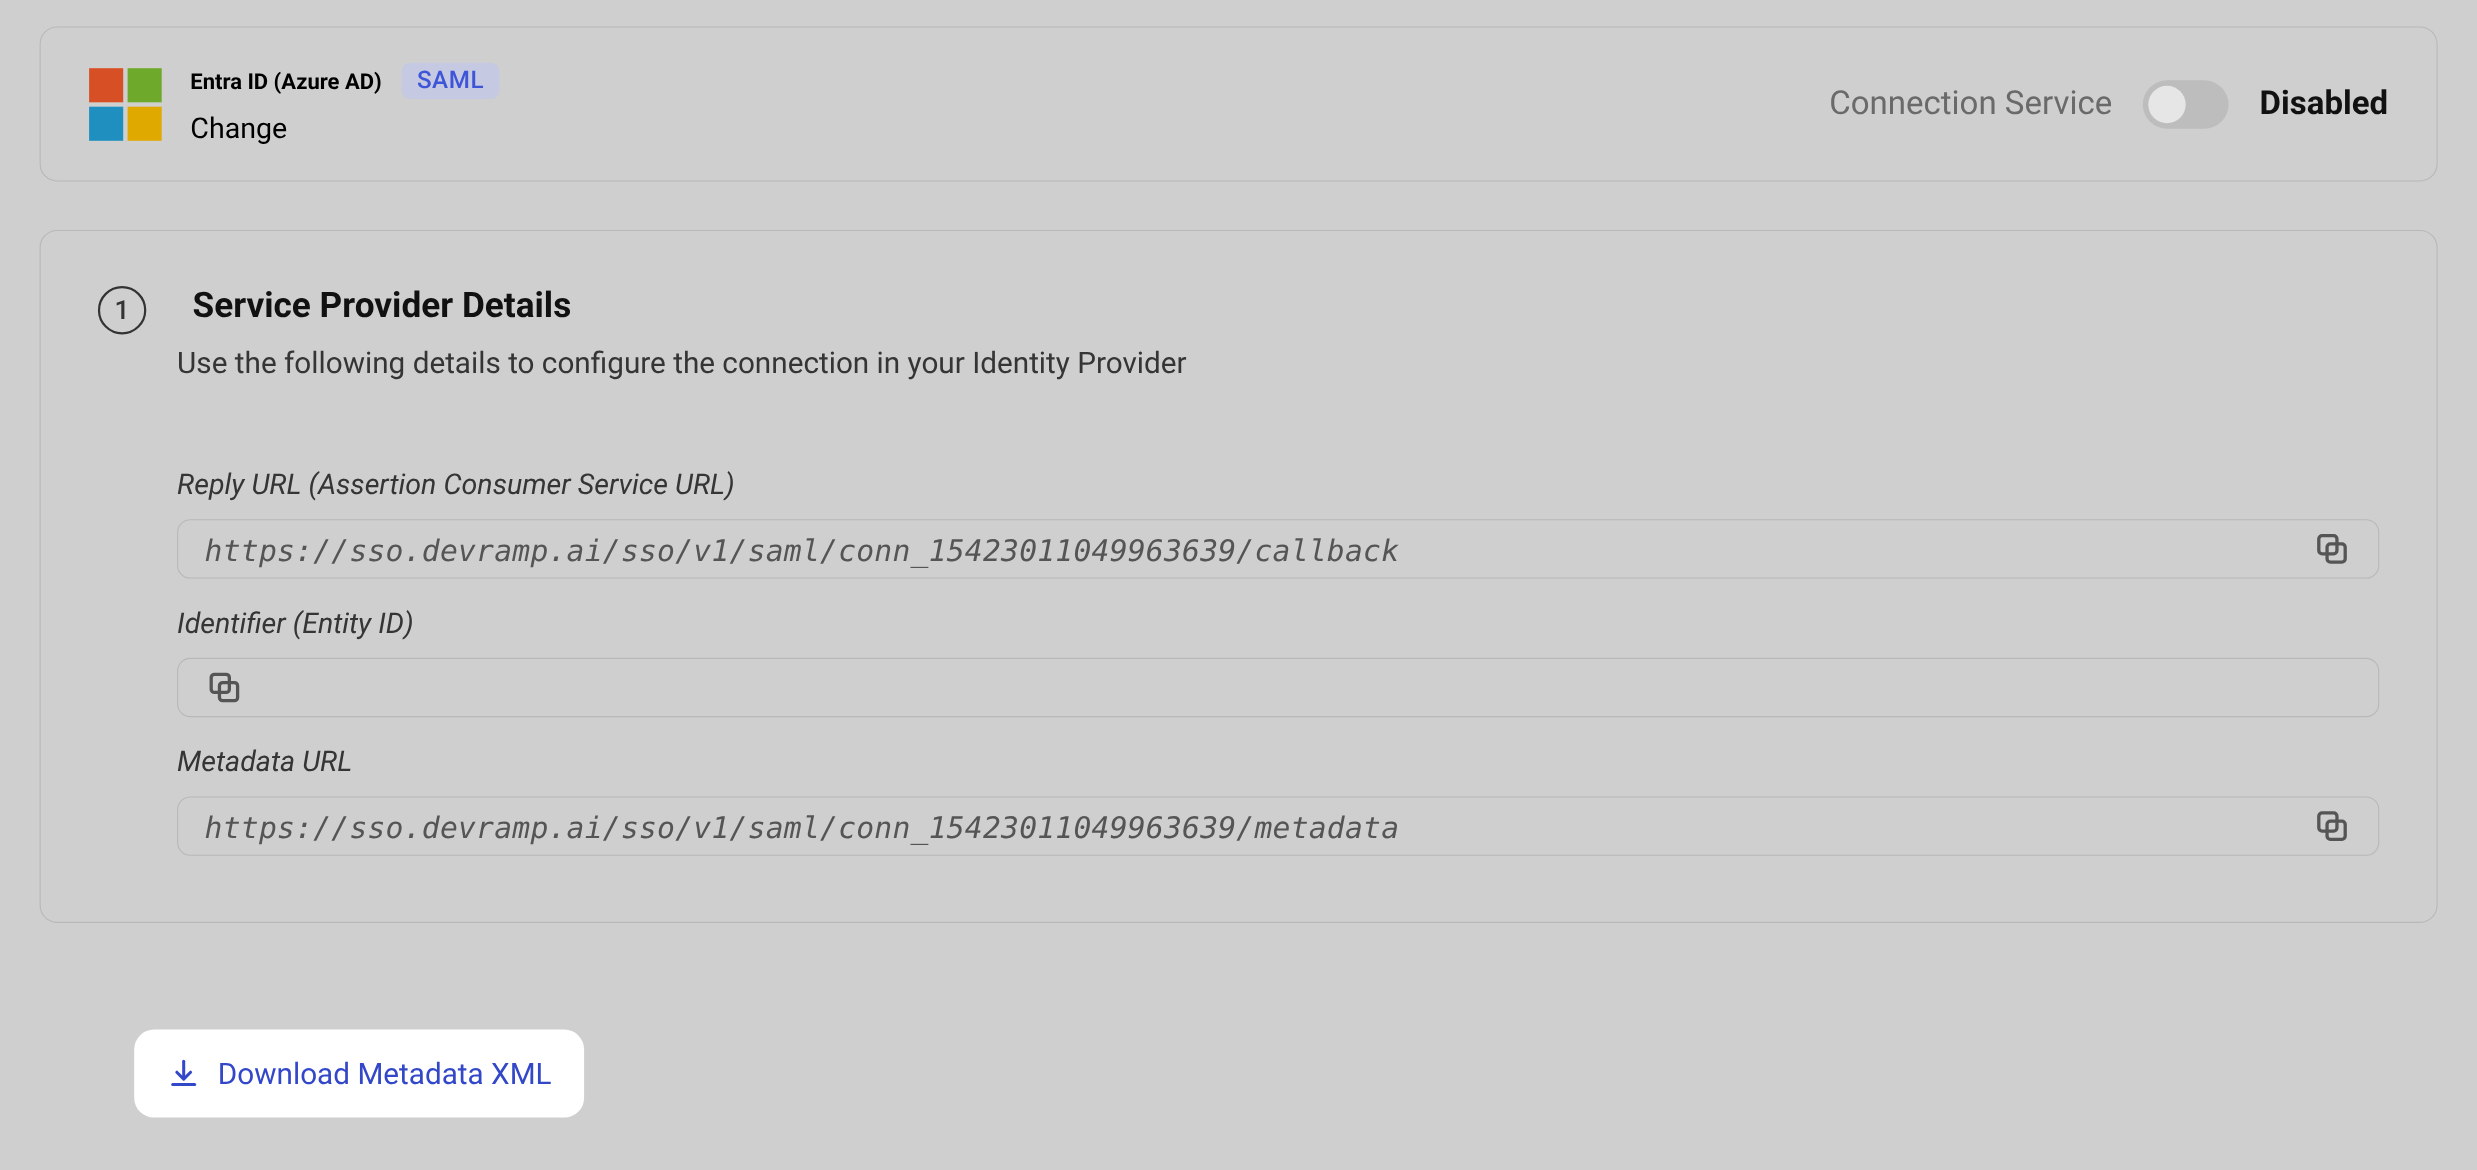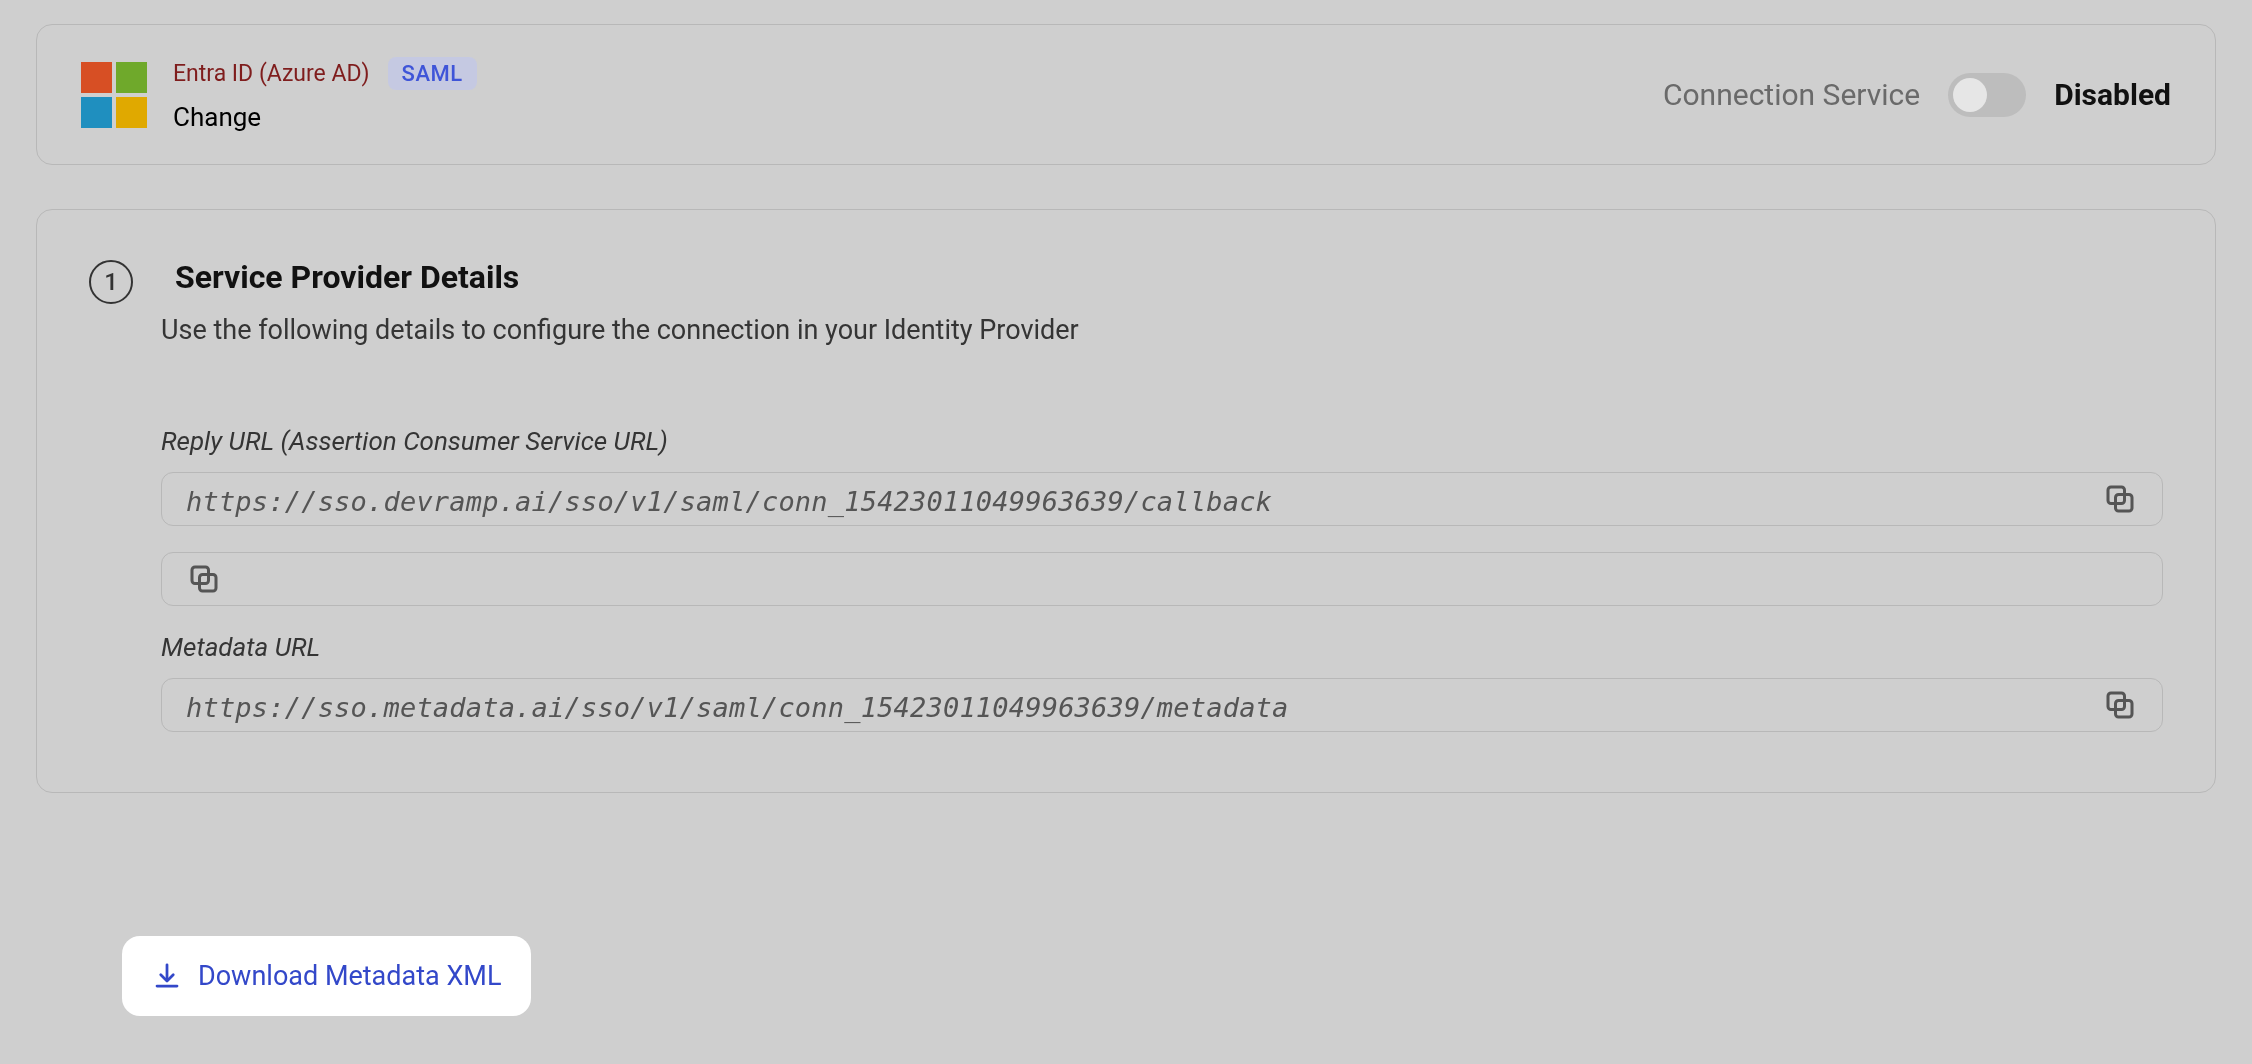--- a/index.html
+++ b/index.html
@@ -59,23 +59,23 @@
     gap: 12px;
   }
 
   .title-row {
     display: flex;
     align-items: center;
     gap: 18px;
   }
 
   .provider-name {
-    font-size: 23px;
-    font-weight: 400;
-    color: #7f1d1d;
+    font-size: 20px;
+    font-weight: 700;
+    color: #000000;
   }
 
   .badge {
     font-size: 22px;
     font-weight: 500;
     color: #3f55d8;
     background: #c5c9e2;
     padding: 4px 14px;
     border-radius: 8px;
     letter-spacing: 0.5px;
@@ -282,34 +282,35 @@
               <span class="copy-btn">
                 <svg viewBox="0 0 24 24" fill="none" stroke="currentColor" stroke-width="2" stroke-linecap="round" stroke-linejoin="round">
                   <rect x="9" y="9" width="11" height="11" rx="2"></rect>
                   <rect x="4" y="4" width="11" height="11" rx="2"></rect>
                 </svg>
               </span>
             </div>
           </div>
 
           <div class="field-block">
+            <div class="field-label">Identifier (Entity ID)</div>
             <div class="field-box">
               <span class="copy-btn">
                 <svg viewBox="0 0 24 24" fill="none" stroke="currentColor" stroke-width="2" stroke-linecap="round" stroke-linejoin="round">
                   <rect x="9" y="9" width="11" height="11" rx="2"></rect>
                   <rect x="4" y="4" width="11" height="11" rx="2"></rect>
                 </svg>
               </span>
             </div>
           </div>
 
           <div class="field-block">
             <div class="field-label">Metadata URL</div>
             <div class="field-box">
-              <span class="field-value">https://sso.metadata.ai/sso/v1/saml/conn_15423011049963639/metadata</span>
+              <span class="field-value">https://sso.devramp.ai/sso/v1/saml/conn_15423011049963639/metadata</span>
               <span class="copy-btn">
                 <svg viewBox="0 0 24 24" fill="none" stroke="currentColor" stroke-width="2" stroke-linecap="round" stroke-linejoin="round">
                   <rect x="9" y="9" width="11" height="11" rx="2"></rect>
                   <rect x="4" y="4" width="11" height="11" rx="2"></rect>
                 </svg>
               </span>
             </div>
           </div>
 
         </div>

